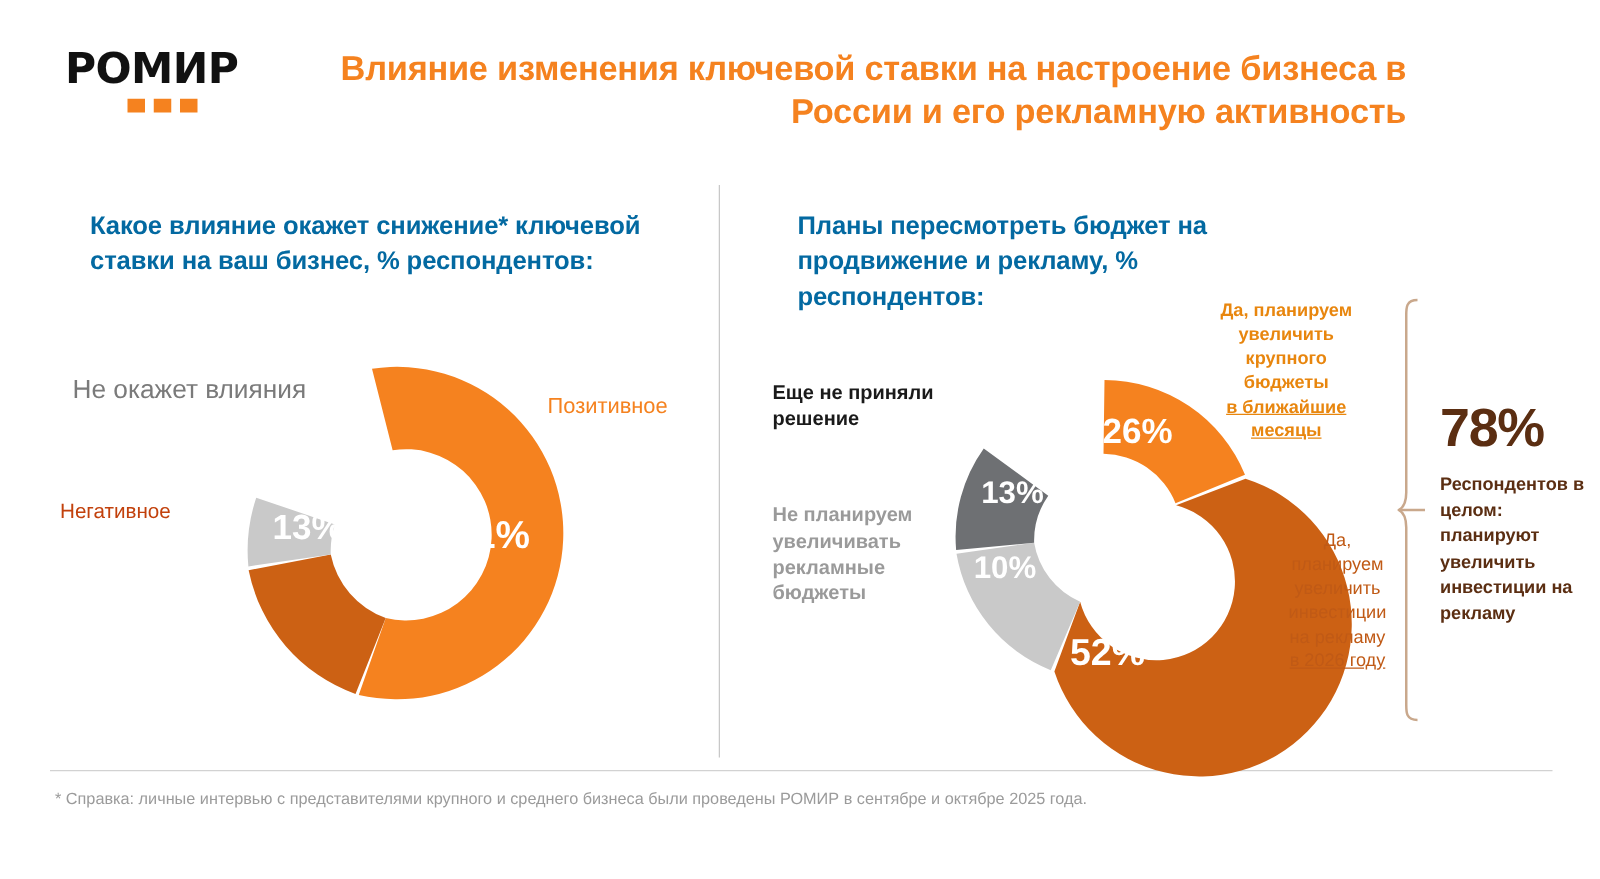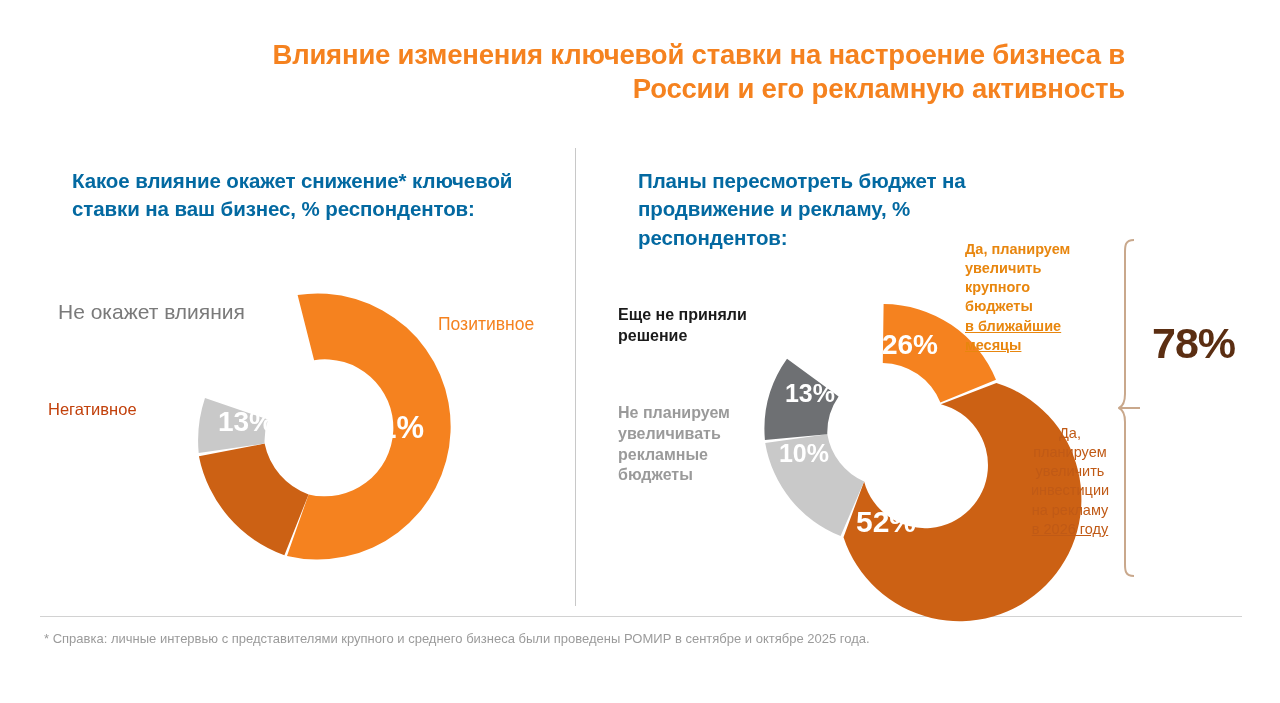--- a/index.html
+++ b/index.html
@@ -51,21 +51,21 @@
   
   .lbl{position:absolute;line-height:1.3;}
   .lbl-noimpact{left:58px;top:298px;width:220px;font-size:21px;color:#7a7a7a;font-weight:normal;}
   .lbl-negative{left:48px;top:399px;width:150px;font-size:16.5px;font-weight:normal;color:#c2410c;}
   .lbl-positive{left:438px;top:313px;width:170px;font-size:17.5px;color:#F5821F;font-weight:normal;}
 
   .lbl-undecided{left:618px;top:305px;width:160px;font-size:16px;font-weight:bold;color:#1a1a1a;}
   .lbl-noplan{left:618px;top:403px;width:150px;font-size:16px;font-weight:bold;color:#9a9a9a;}
 
   .lbl-yes-months{
-    left:965px;top:240px;width:128px;text-align:left;
+    left:965px;top:240px;width:128px;text-align:center;
     font-size:14.5px;font-weight:bold;color:#E8860E;line-height:1.32;
   }
   .lbl-yes-2026{
     left:1020px;top:424px;width:100px;text-align:center;
     font-size:14.5px;font-weight:normal;color:#C05A16;line-height:1.32;
   }
   .u{text-decoration:underline;}
 
   
   .brace{position:absolute;left:1118px;top:238px;}
@@ -82,20 +82,28 @@
   .footnote{
     position:absolute;left:44px;top:631px;width:1100px;
     font-size:13px;color:#9b9b9b;line-height:1.3;
   }
 </style>
 </head>
 <body>
 
 <div class="page">
 
+  <div class="logo">
+    <div class="logo-word">РОМИР</div>
+    <div class="logo-squares">
+      <i></i>
+        <i></i>
+        <i></i>
+    </div>
+  </div>
 
   <div class="title">Влияние изменения ключевой ставки на настроение бизнеса в России и его рекламную активность</div>
 
   <div class="v-divider"></div>
   <div class="h-divider"></div>
 
   <div class="sec-head left">Какое влияние окажет снижение* ключевой ставки на ваш бизнес, % респондентов:</div>
 
   <div class="donut" style="left:188px;top:288px;">
     <svg width="275" height="275" viewBox="0 0 275 275" role="img" aria-label="impact donut chart">
@@ -158,16 +166,17 @@
   </div>
 
   <div class="brace">
     <svg width="26" height="340" viewBox="0 0 26 340">
       <path d="M 16 2 C 7 2 7 8 7 14 L 7 156 C 7 164 5 168 1 170 C 5 172 7 176 7 184 L 7 326 C 7 332 7 338 16 338" fill="none" stroke="#C9A88C" stroke-width="2"></path>
       <path d="M 1 170 L 22 170" fill="none" stroke="#C9A88C" stroke-width="2"></path>
     </svg>
   </div>
 
   <div class="big-num">78%</div>
+  <div class="big-sub">Респондентов в целом: планируют увеличить инвестиции на рекламу</div>
 
   <div class="footnote">* Справка: личные интервью с представителями крупного и среднего бизнеса были проведены РОМИР в сентябре и октябре 2025 года.</div>
 
 </div>
 
 </body></html>

